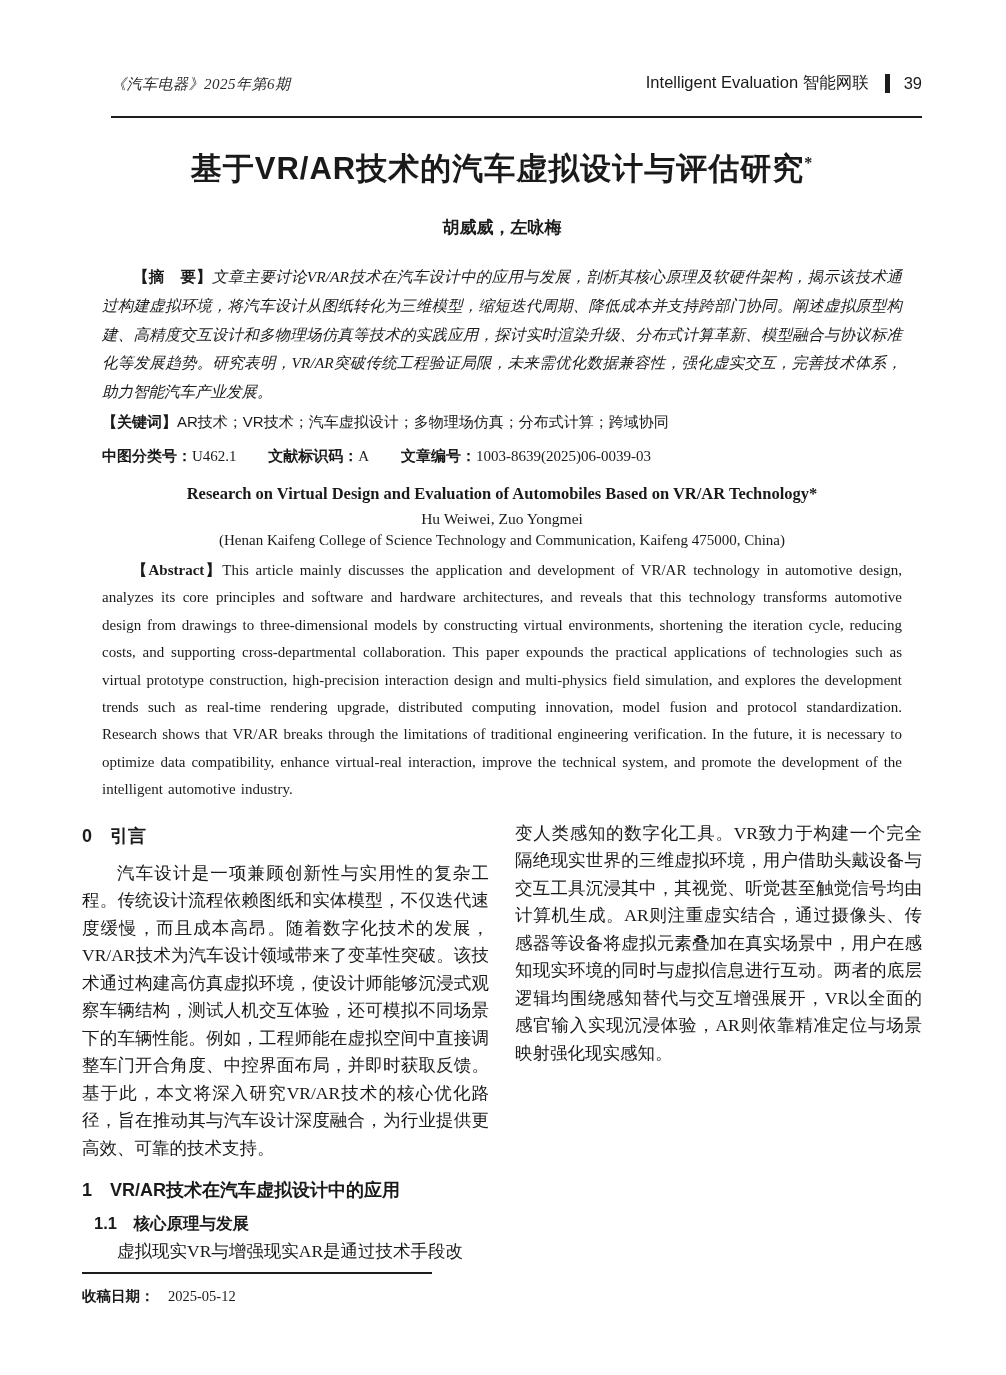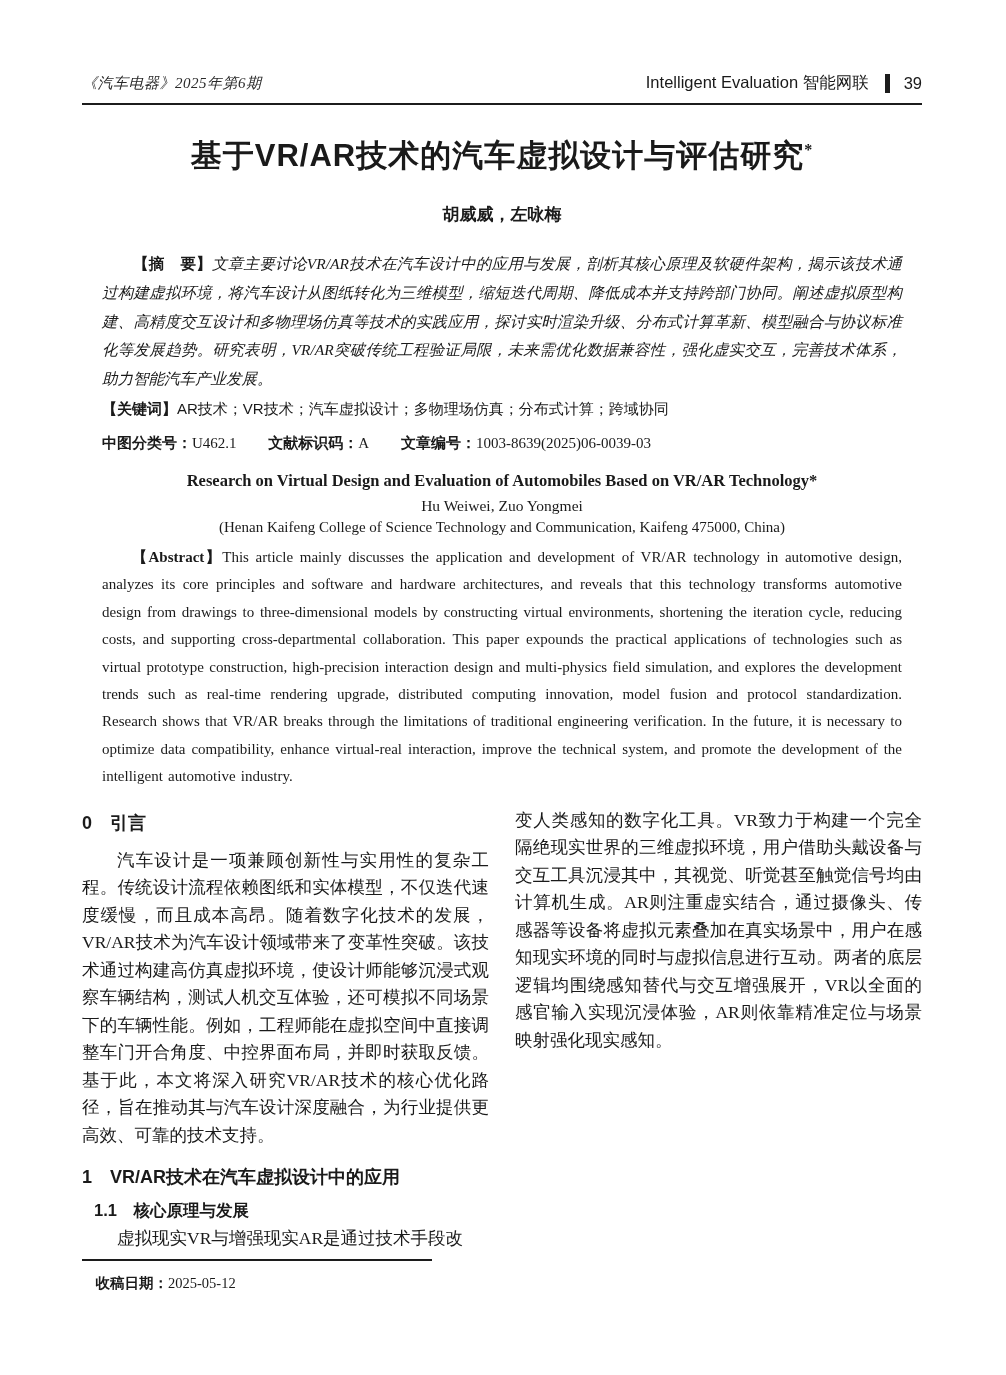--- a/index.html
+++ b/index.html
@@ -12,23 +12,24 @@
     overflow: hidden;
     font-family: "Liberation Serif", "DejaVu Serif", serif;
   }
   .page {
     box-sizing: border-box;
     width: 1006px; height: 1375px;
     padding: 72px 84px 0 82px;
   }
   
   .hdr {
-    display: flex; justify-content: space-between; align-items: center;
+    display: flex; justify-content: space-between; align-items: flex-end;
     border-bottom: 2.5px solid #1c1c1c;
-    padding-bottom: 9px;
+    padding-bottom: 22px;
+    margin-left: 29px;
   }
   .hdr-left {
     font-style: italic;
     font-size: 15px;
     color: #2a2a2a;
     letter-spacing: .5px;
   }
   .hdr-right {
     font-family: "Liberation Sans", "DejaVu Sans", sans-serif;
     font-size: 16.5px;
@@ -142,21 +143,21 @@
   .h-sec.mid { margin: 14px 0 6px 0; }
   .h-sub {
     margin: 6px 0 2px 12px;
     font-family: "Liberation Sans", "DejaVu Sans", sans-serif;
     font-weight: bold;
     font-size: 16.5px;
     line-height: 26px;
   }
   .col sup { font-size: 11px; line-height: 0; }
   
-  .footer { margin-top: 10px; text-align: right; }
+  .footer { margin-top: 10px; }
   .fn-rule {
     width: 350px;
     border-top: 2px solid #1c1c1c;
     margin-bottom: 8px;
   }
   .fn-row {
     display: flex;
     font-size: 14.5px;
     line-height: 29px;
   }

